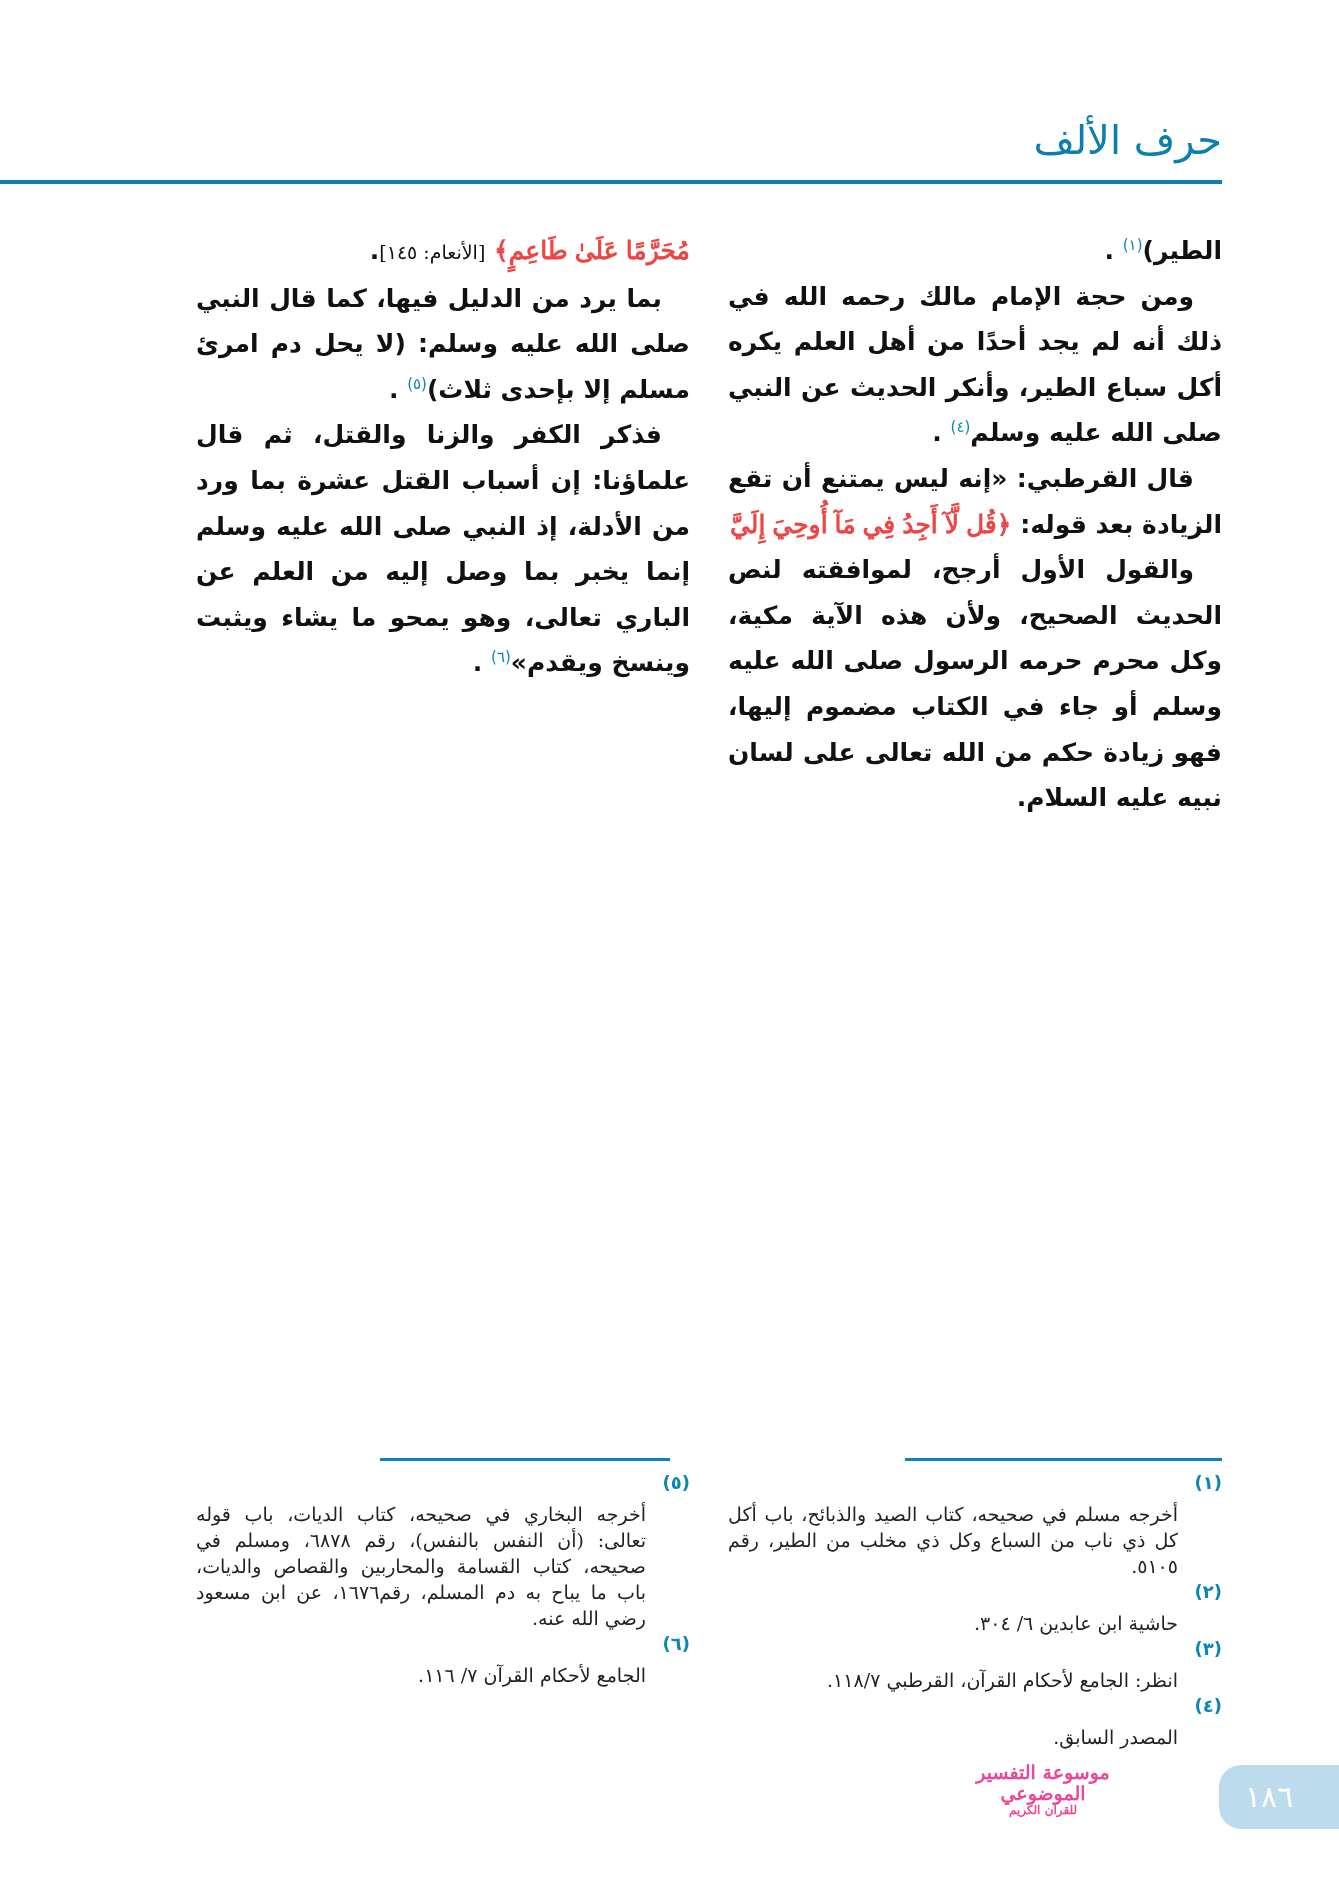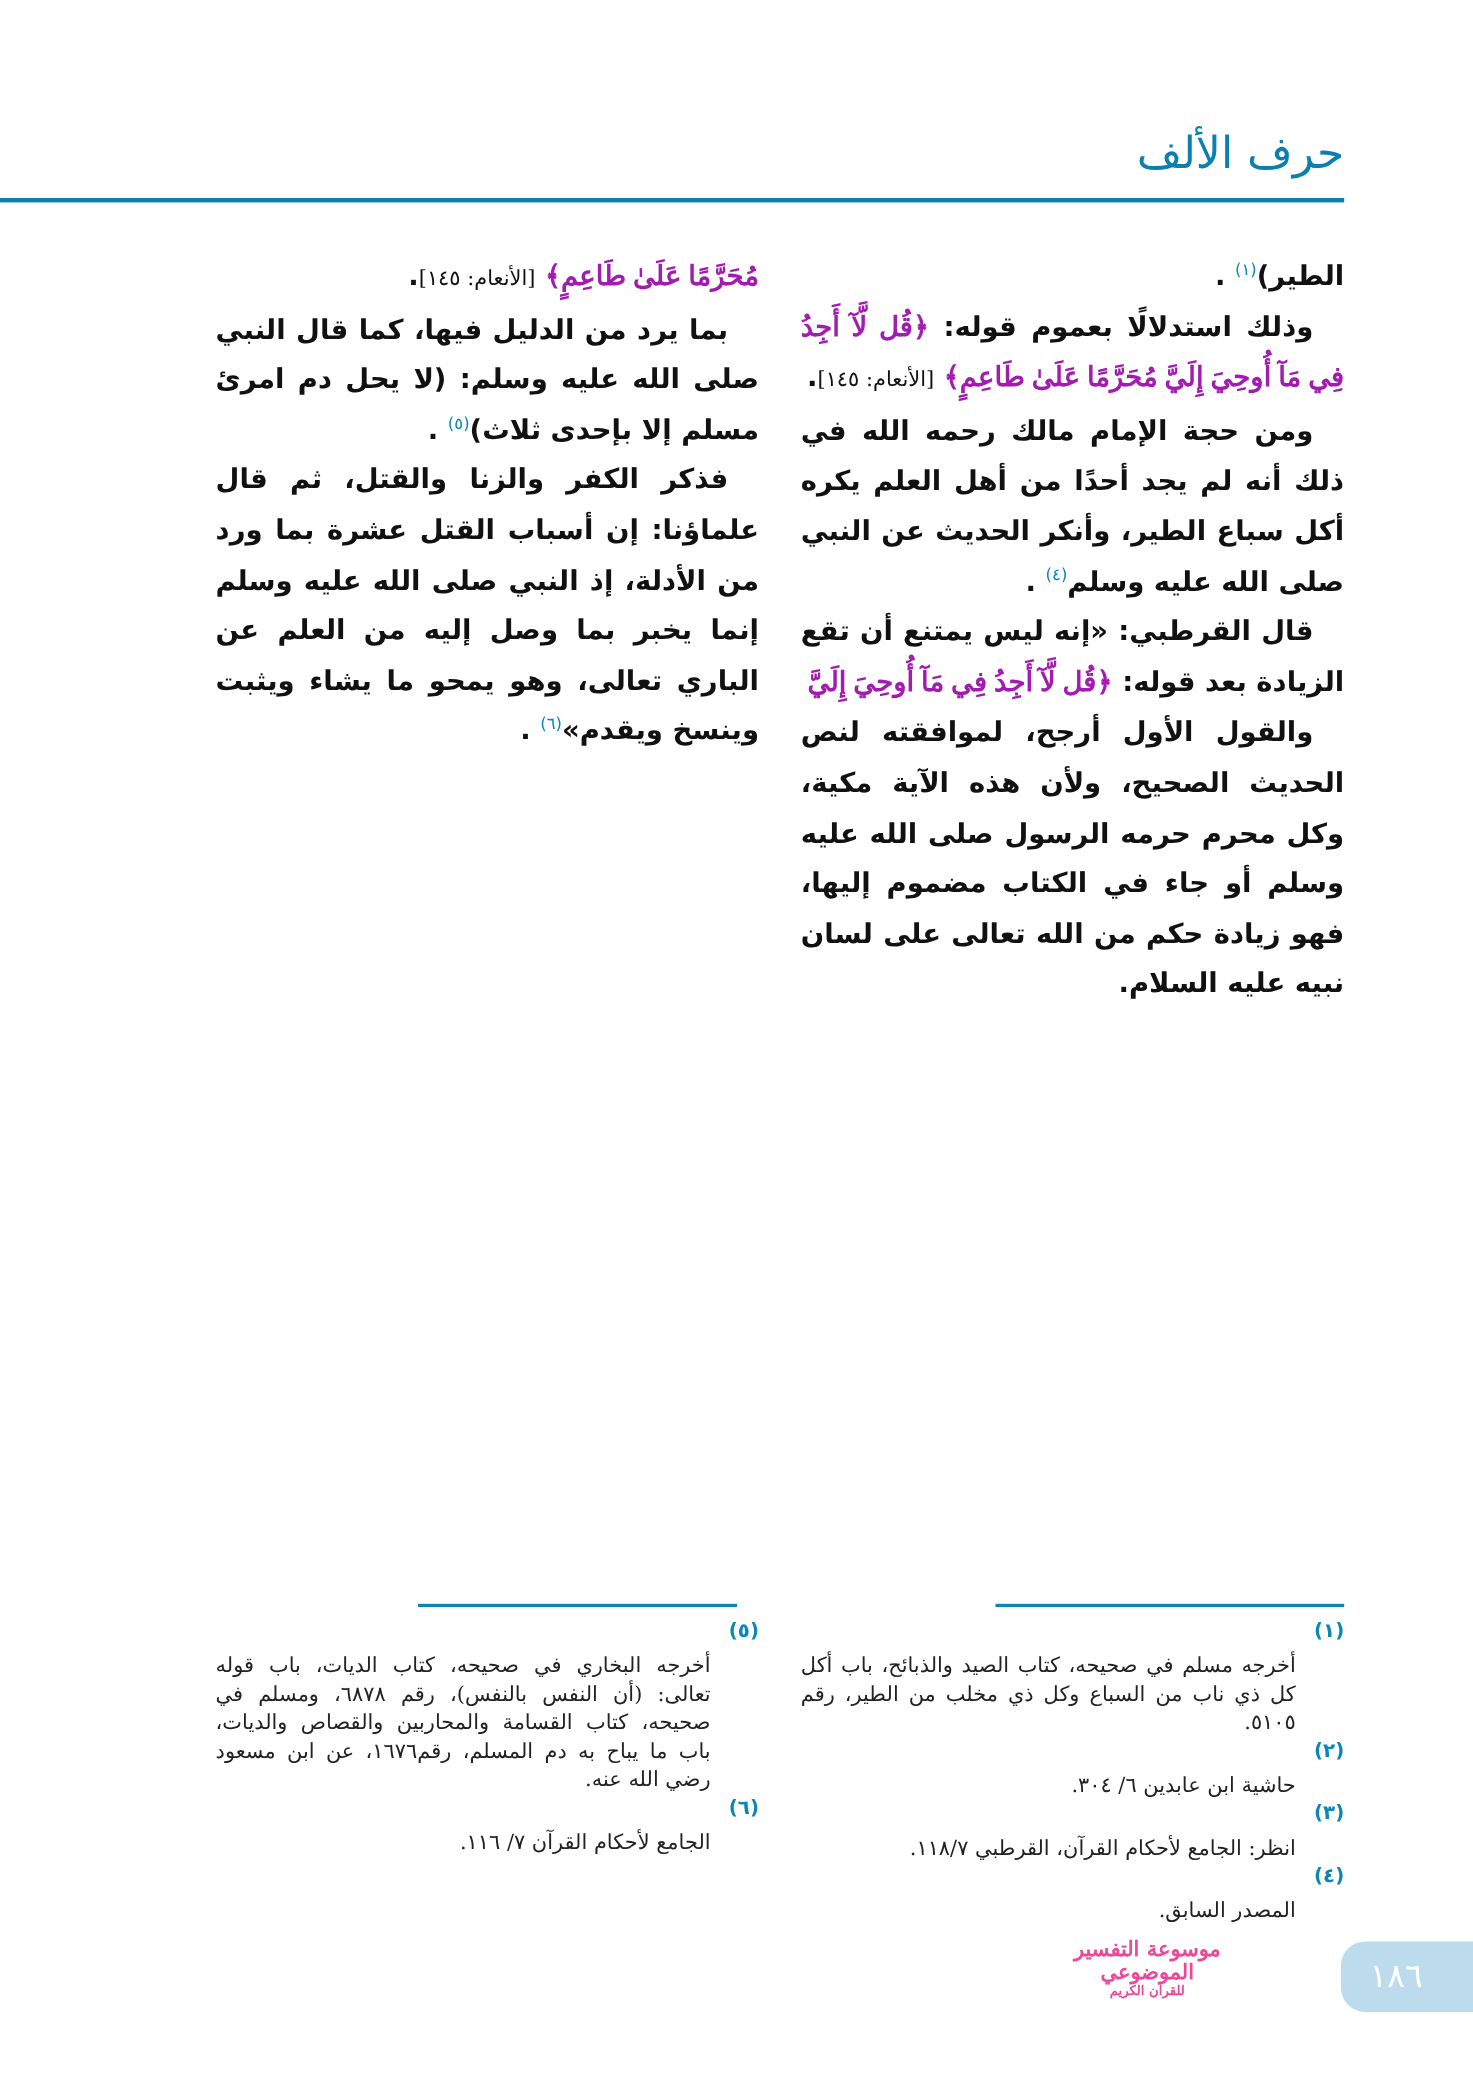--- a/index.html
+++ b/index.html
@@ -42,22 +42,22 @@
       font-family: "DejaVu Sans", sans-serif;
       font-weight: bold;
       font-size: 25px;
       line-height: 45.6px;
     }
     .col-right { right: 117px; width: 494px; }
     .col-left  { right: 649px; width: 494px; }
     .para { margin: 0; text-indent: 28px; }
     .para.noindent { text-indent: 0; }
     .quran {
-      color: #a21caf;
-      font-family: Liberation Serif, serif;
+      color: #ef4444;
+      font-family: Liberation Sans, sans-serif;
       font-weight: bold;
     }
     .ref {
       font-weight: normal;
       font-size: 19px;
       font-family: "DejaVu Serif", serif;
     }
     .fnref {
       color: #0b86b6;
       font-weight: normal;
@@ -140,25 +140,20 @@
 
 <div class="header-title">حرف الألف</div>
 <div class="header-rule"></div>
 
 <div class="column col-right">
   <p class="para noindent">
     <span>الطير)</span><sup class="fnref">(١)</sup>
     <span>.</span>
   </p>
   <p class="para">
-    <span>وذلك استدلالًا بعموم قوله:</span>
-    <span class="quran">﴿قُل لَّآ أَجِدُ فِي مَآ أُوحِيَ إِلَيَّ مُحَرَّمًا عَلَىٰ طَاعِمٍ﴾</span>
-    <span class="ref">[الأنعام: ١٤٥]</span><span>.</span>
-  </p>
-  <p class="para">
     <span>ومن حجة الإمام مالك رحمه الله في ذلك أنه لم يجد أحدًا من أهل العلم يكره أكل سباع الطير، وأنكر الحديث عن النبي صلى الله عليه وسلم</span><sup class="fnref">(٤)</sup>
     <span>.</span>
   </p>
   <p class="para">
     <span>قال القرطبي: «إنه ليس يمتنع أن تقع الزيادة بعد قوله:</span>
     <span class="quran">﴿قُل لَّآ أَجِدُ فِي مَآ أُوحِيَ إِلَيَّ</span>
   </p>
   <p class="para">
     <span>والقول الأول أرجح، لموافقته لنص الحديث الصحيح، ولأن هذه الآية مكية، وكل محرم حرمه الرسول صلى الله عليه وسلم أو جاء في الكتاب مضموم إليها، فهو زيادة حكم من الله تعالى على لسان نبيه عليه السلام.</span>
   </p>

